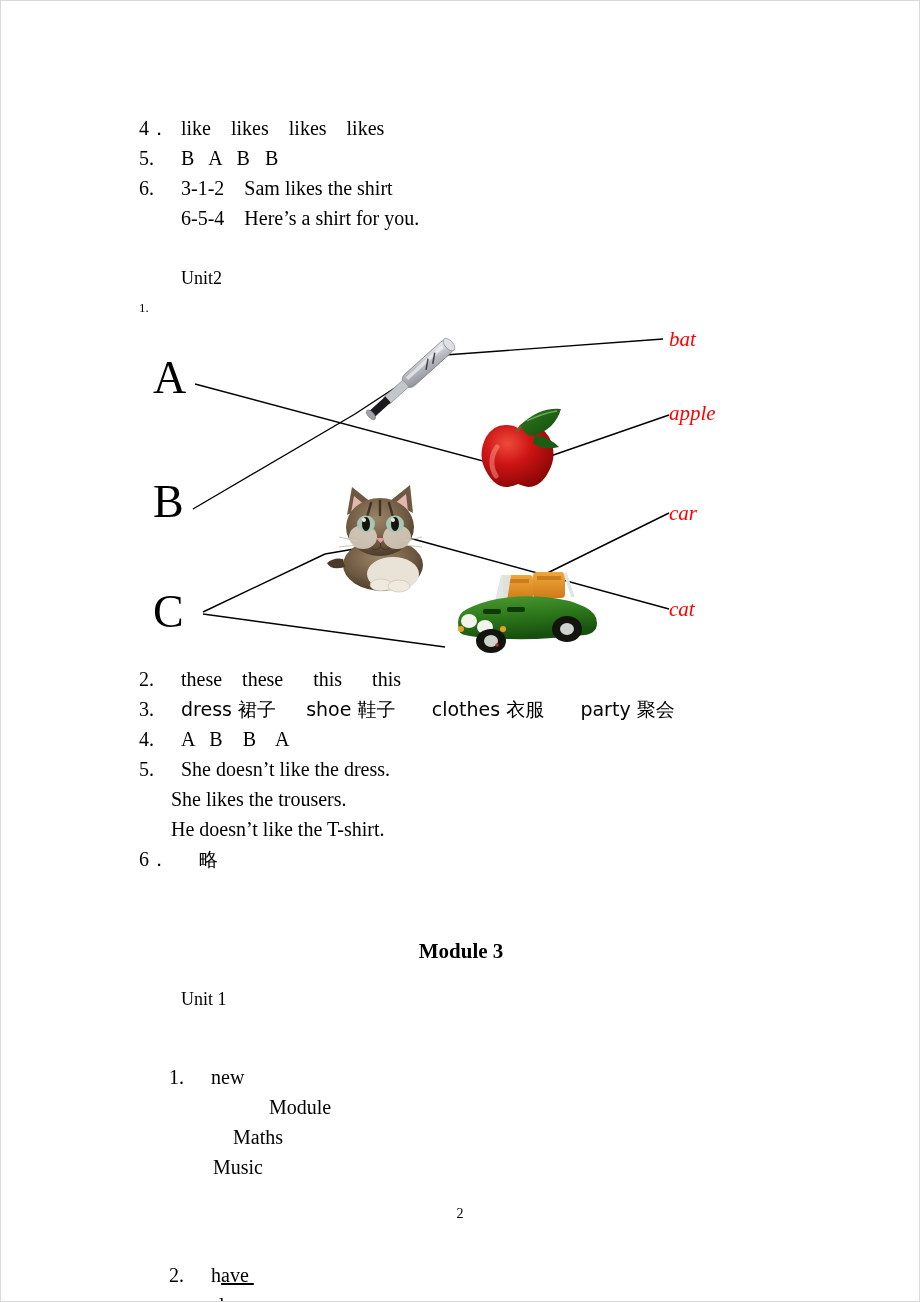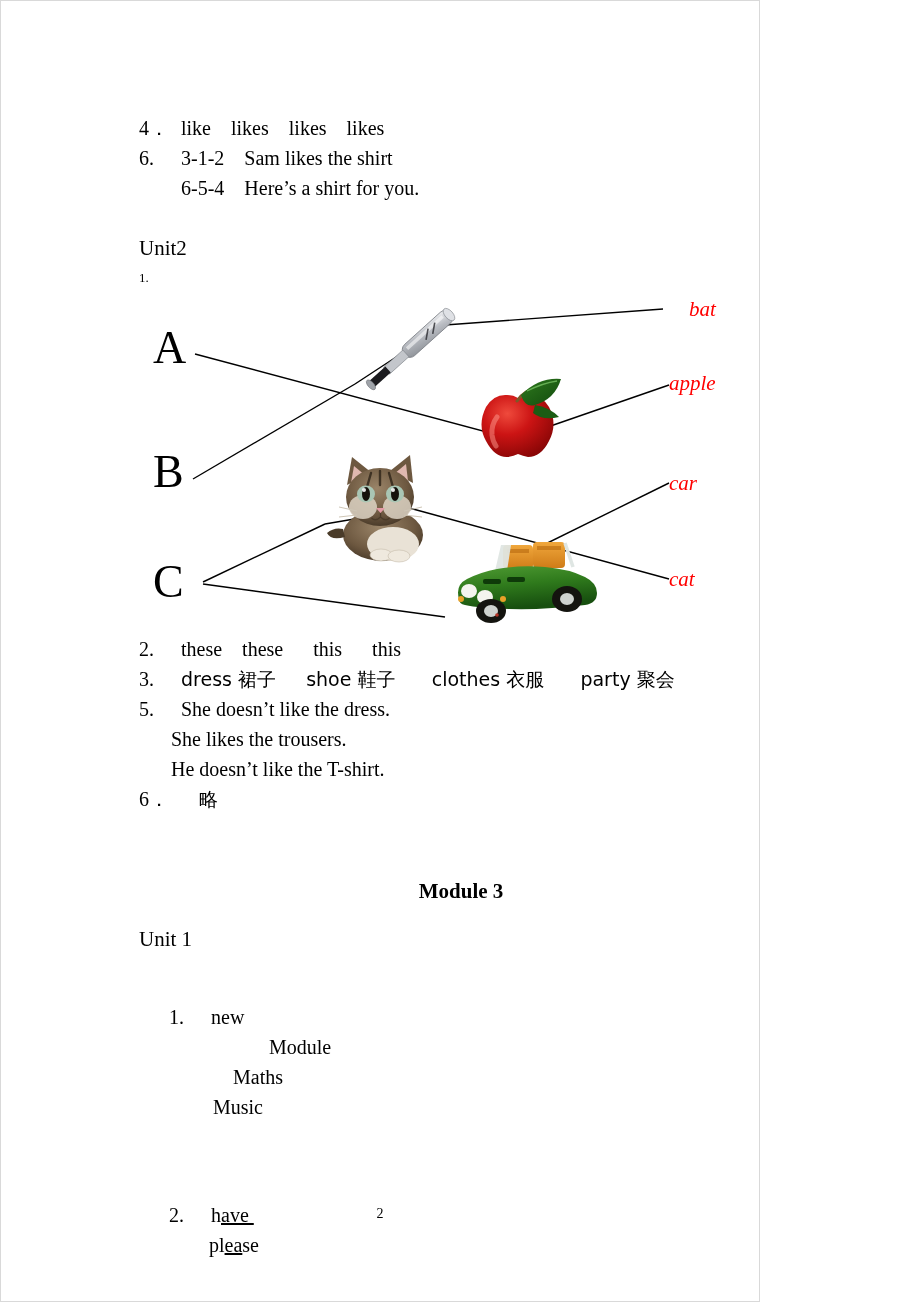--- a/index.html
+++ b/index.html
@@ -2,21 +2,21 @@
 <html><head>
 <meta charset="utf-8">
 <style>
   html, body {
     margin: 0;
     padding: 0;
     background: #ffffff;
   }
   .page {
     position: relative;
-    width: 760px;
+    width: 920px;
     height: 1302px;
     background: #ffffff;
     box-sizing: border-box;
     border: 1px solid #d9d9d9;
     overflow: hidden;
     font-family: "Liberation Serif", "DejaVu Serif", serif;
     color: #000000;
   }
   .content {
     position: absolute;
@@ -35,23 +35,24 @@
   .line-indent {
     padding-left: 32px;
   }
   .num-wide {
     display: inline-block;
     width: 42px;
   }
 
   
   .unit-heading {
-    font-size: 21px;
+    font-size: 18px;
     line-height: 30px;
     margin-top: 30px;
+    margin-left: 42px;
   }
   .module-heading {
     font-size: 21px;
     font-weight: bold;
     text-align: center;
     line-height: 30px;
     width: 644px;
   }
   .small-num {
     font-size: 13px;
@@ -109,20 +110,21 @@
 </style>
 </head>
 <body>
 
 <div class="page">
   <div class="content">
 
     <div style="height:112px"></div>
     <div>
       <div class="line"><span class="num-wide">4．</span><span>like    likes    likes    likes</span></div>
+      <div class="line"><span class="num-wide">5.</span><span>B   A   B   B</span></div>
       <div class="line"><span class="num-wide">6.</span><span>3-1-2    Sam likes the shirt</span></div>
       <div class="line"><span class="num-wide"></span><span>6-5-4    Here’s a shirt for you.</span></div>
     </div>
 
     <div class="unit-heading">Unit2</div>
 
     <div class="small-num" style="margin-top:6px">1.</div>
 
     <div class="diagram">
 
@@ -267,29 +269,30 @@
           <circle cx="58" cy="72" r="3" fill="#e8a128"></circle>
 
           <ellipse cx="46" cy="84" rx="15" ry="12" fill="#14140f"></ellipse>
           <ellipse cx="46" cy="84" rx="7" ry="6" fill="#cfd3cf"></ellipse>
           <ellipse cx="122" cy="72" rx="15" ry="13" fill="#14140f"></ellipse>
           <ellipse cx="122" cy="72" rx="7" ry="6" fill="#cfd3cf"></ellipse>
           <circle cx="52" cy="88" r="1.8" fill="#b53224"></circle>
         </svg>
       </div>
 
-      <div class="word-label" style="left:544px; top:12px;">bat</div>
+      <div class="word-label" style="left:524px; top:12px;">bat</div>
       <div class="word-label" style="left:524px; top:86px;">apple</div>
       <div class="word-label" style="left:524px; top:186px;">car</div>
       <div class="word-label" style="left:524px; top:282px;">cat</div>
     </div>
 
     <div style="margin-top:2px">
       <div class="line"><span class="num-wide">2.</span><span>these    these      this      this</span></div>
       <div class="line"><span class="num-wide">3.</span><span class="cn">dress 裙子     shoe 鞋子      clothes 衣服      party 聚会</span></div>
+      <div class="line"><span class="num-wide">4.</span><span>A   B    B    A</span></div>
       <div class="line"><span class="num-wide">5.</span><span>She doesn’t like the dress.</span></div>
       <div class="line line-indent"><span>She likes the trousers.</span></div>
       <div class="line line-indent"><span>He doesn’t like the T-shirt.</span></div>
       <div class="line"><span class="num-wide">6．</span><span class="cn" style="margin-left:18px">略</span></div>
     </div>
 
     <div style="height:62px"></div>
     <div class="module-heading">Module 3</div>
 
     <div class="unit-heading" style="margin-top:18px">Unit 1</div>

